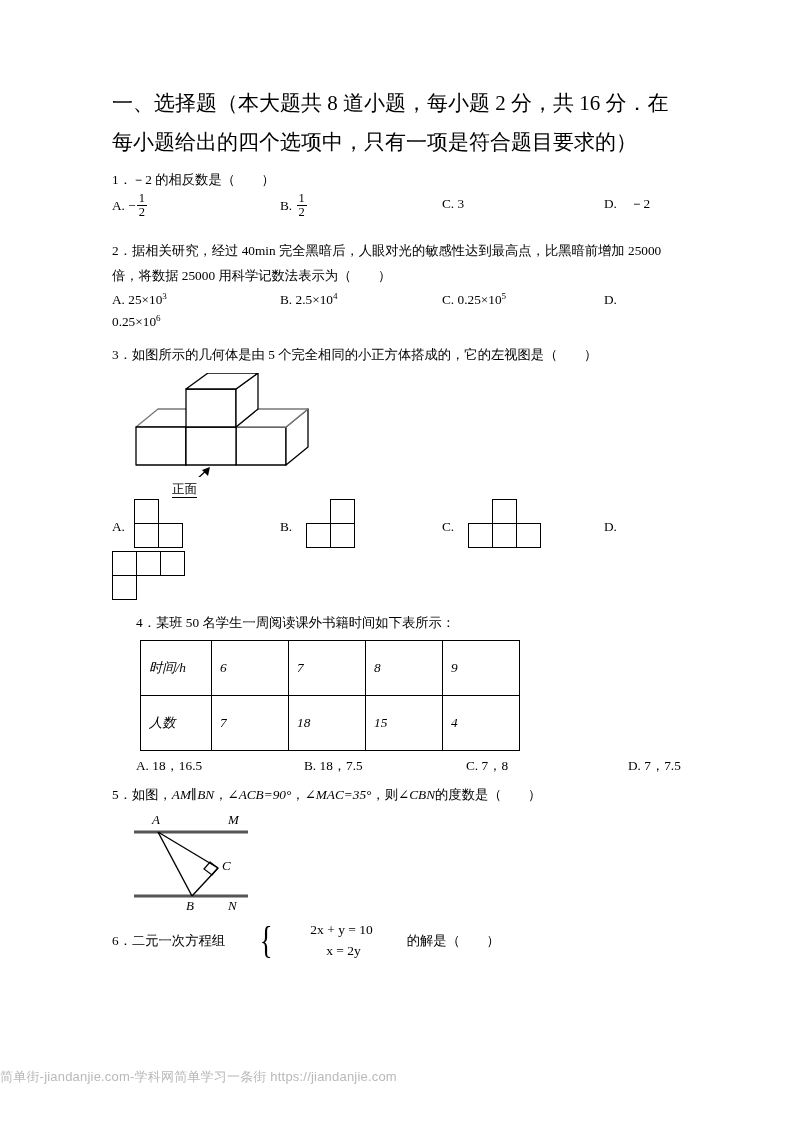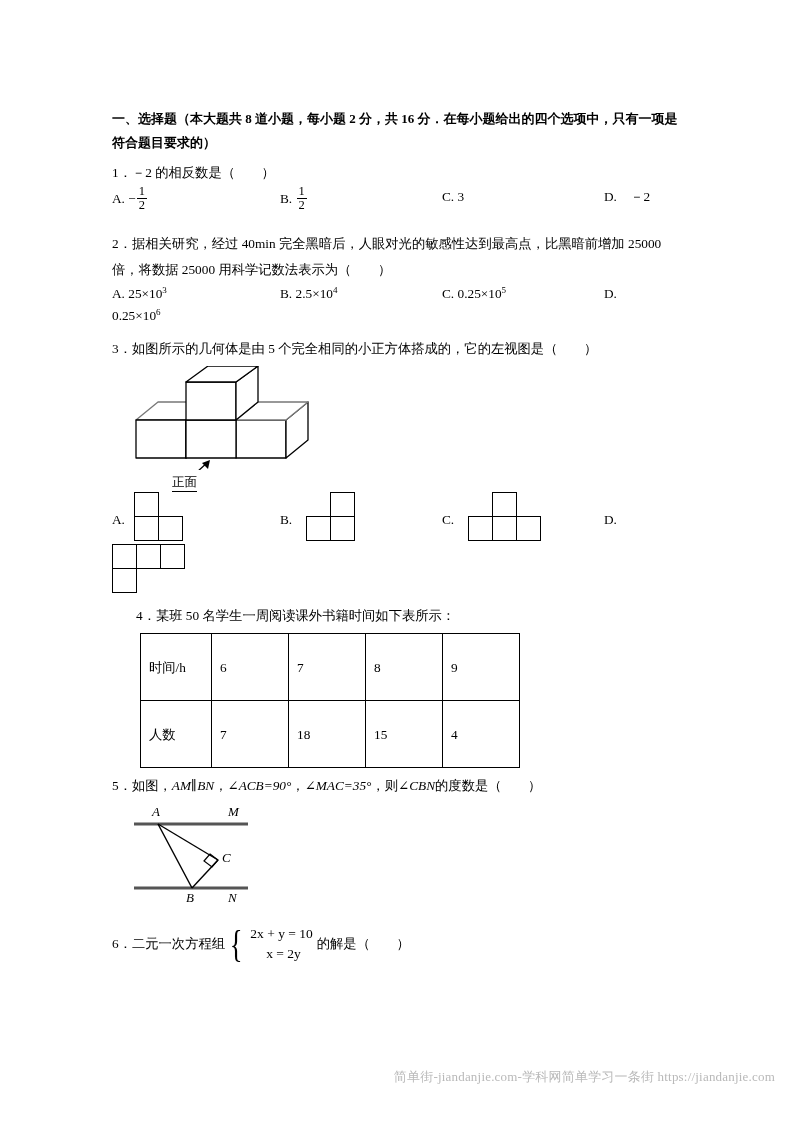--- a/index.html
+++ b/index.html
@@ -33,25 +33,24 @@
     text-align: center;
     font-size: 20px;
     font-weight: bold;
     letter-spacing: 0.5px;
     margin: 0 0 18px 0;
     line-height: 1.3;
   }
 
   
   .section-head {
-    font-size: 13px;
-    font-weight: bold;
+    font-size: 21px;
+    font-weight: normal;
     line-height: 1.85;
     margin-bottom: 6px;
-    margin-top: 23px;
   }
 
   
   .q {
     font-size: 13.3px;
     line-height: 1.75;
     margin-bottom: 2px;
   }
   .q-stem {
     margin-bottom: 2px;
@@ -133,40 +132,42 @@
 
   
   table.data {
     border-collapse: collapse;
     margin: 6px 0 4px 4px;
     font-size: 13.3px;
   }
   table.data td {
     border: 1px solid #000;
     height: 34px;
-    padding: 16px 8px;
+    padding: 10px 8px;
     vertical-align: middle;
+    font-style: italic;
   }
   table.data td.head-col { width: 54px; }
   table.data td.val-col { width: 60px; }
 
   
   .fig-geo {
     margin: 4px 0 2px 18px;
     width: 200px;
     height: 102px;
   }
 
   
   .eqsys-line {
     display: flex;
     align-items: center;
     font-size: 13.3px;
     line-height: 1.6;
-    margin-top: 20px;
+    margin-top: 8px;
+    gap: 30px;
   }
   .brace {
     font-size: 38px;
     line-height: 0.86;
     font-family: "Liberation Serif", serif;
     margin: 0 1px 0 2px;
     transform: scaleX(0.7);
     display: inline-block;
   }
   .eqs {
@@ -178,22 +179,22 @@
   }
   .eqs .row2 { padding-left: 4px; }
   .italic { font-style: italic; }
 
   
   .footer {
     position: absolute;
     left: 0;
     top: 1068px;
     width: 775px;
-    text-align: right;
-    font-family: Liberation Serif, serif;
+    text-align: left;
+    font-family: Liberation Sans, sans-serif;
     font-size: 13px;
     color: #b9b9b9;
     letter-spacing: 0.2px;
   }
 </style>
 </head>
 <body>
 
 <div class="page">
   <div class="content">
@@ -320,20 +321,26 @@
           </tr>
           <tr>
             <td class="head-col">人数</td>
             <td class="val-col">7</td>
             <td class="val-col">18</td>
             <td class="val-col">15</td>
             <td class="val-col">4</td>
           </tr>
         </tbody>
       </table>
+      <div class="opts">
+        <div class="opt p1">A. 18，16.5</div>
+        <div class="opt p2">B. 18，7.5</div>
+        <div class="opt p3">C. 7，8</div>
+        <div class="opt p4">D. 7，7.5</div>
+      </div>
     </div>
 
     <div class="q" style="margin-top:6px;">
       <div class="q-stem">
         <span>5．如图，</span><span class="italic">AM∥BN</span><span>，</span><span class="italic">∠ACB=90°</span><span>，</span><span class="italic">∠MAC=35°</span><span>，则</span><span class="italic">∠CBN</span><span>的度数是（　　）</span>
       </div>
 
       <div class="fig-geo">
         <svg width="200" height="102" viewBox="0 0 200 102">
 

